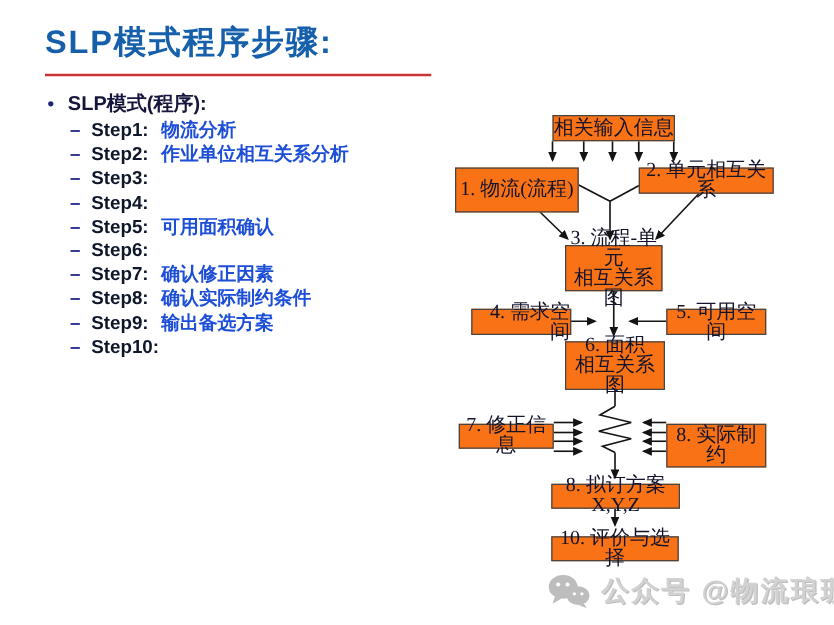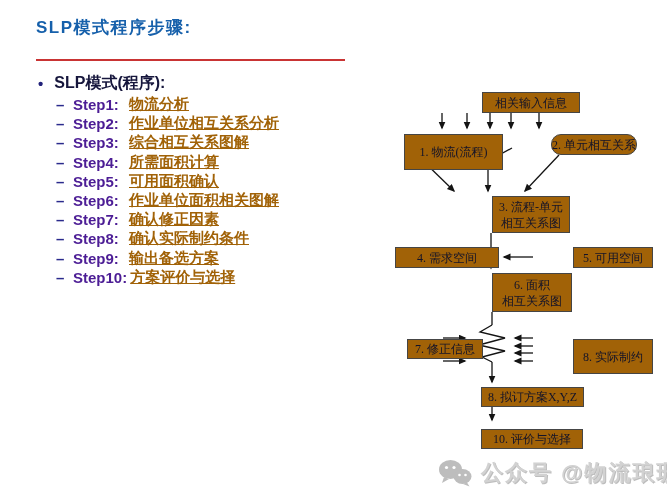--- a/index.html
+++ b/index.html
@@ -1,39 +1,39 @@
 <!DOCTYPE html>
 <html><head>
 <meta charset="utf-8">
 <style>
   html,body{margin:0;padding:0;background:#ffffff;}
   .slide{position:relative;width:667px;height:500px;background:#ffffff;overflow:hidden;
          font-family:"Liberation Sans","DejaVu Sans",sans-serif;}
 
   
-  .title{position:absolute;left:36px;top:16px;font-size:17px;font-weight:bold;
+  .title{position:absolute;left:36px;top:16px;font-size:26px;font-weight:bold;
          color:#1660ab;letter-spacing:1.5px;white-space:nowrap;}
   .title-rule{position:absolute;left:36px;top:59px;width:309px;height:2px;background:#c93434;}
 
   
   .list{position:absolute;left:38px;top:71px;}
   .heading-row{display:flex;align-items:center;height:24px;font-size:16px;font-weight:bold;color:#16163c;}
   .bullet{color:#22227a;font-size:15px;margin-right:11px;}
   .step-row{display:flex;align-items:center;height:19.2px;font-size:15px;font-weight:bold;white-space:nowrap;}
   .dash{color:#2a2a8c;width:17px;margin-left:18px;flex:none;}
-  .step-label{color:#4c1d95;min-width:53px;margin-right:3px;flex:none;}
-  .step-text{color:#a16207;text-decoration:underline;}
+  .step-label{color:#0f172a;min-width:53px;margin-right:3px;flex:none;}
+  .step-text{color:#1d4ed8;}
 
   
   .flowchart{position:absolute;left:355px;top:85px;width:310px;height:375px;}
   .flowchart svg{position:absolute;left:0;top:0;}
-  .fbox{position:absolute;box-sizing:border-box;background:#a16207;border:1px solid #454545;
+  .fbox{position:absolute;box-sizing:border-box;background:#f97316;border:1px solid #454545;
         display:flex;align-items:center;justify-content:center;text-align:center;
-        font-family:"Liberation Serif","DejaVu Serif",serif;font-size:12px;line-height:16px;
-        color:#131329;white-space:pre-line;margin-left:40px;}
+        font-family:"Liberation Serif","DejaVu Serif",serif;font-size:16px;line-height:16px;
+        color:#131329;white-space:pre-line;}
 
   
   .watermark{position:absolute;left:438px;top:458px;display:flex;align-items:center;gap:9px;}
   .watermark-text{font-size:22px;font-weight:bold;color:#d2d2d2;letter-spacing:2px;
                   text-shadow:1px 1px 0 #bdbdbd;white-space:nowrap;}
 </style>
 </head>
 <body>
 
 <div class="slide">
@@ -52,56 +52,52 @@
       <span class="step-text">物流分析</span>
     </div>
     <div class="step-row">
       <span class="dash">–</span>
       <span class="step-label">Step2:</span>
       <span class="step-text">作业单位相互关系分析</span>
     </div>
     <div class="step-row">
       <span class="dash">–</span>
       <span class="step-label">Step3:</span>
-      <span class="step-text">综合相互关系图解</span>
     </div>
     <div class="step-row">
       <span class="dash">–</span>
       <span class="step-label">Step4:</span>
-      <span class="step-text">所需面积计算</span>
     </div>
     <div class="step-row">
       <span class="dash">–</span>
       <span class="step-label">Step5:</span>
       <span class="step-text">可用面积确认</span>
     </div>
     <div class="step-row">
       <span class="dash">–</span>
       <span class="step-label">Step6:</span>
-      <span class="step-text">作业单位面积相关图解</span>
     </div>
     <div class="step-row">
       <span class="dash">–</span>
       <span class="step-label">Step7:</span>
       <span class="step-text">确认修正因素</span>
     </div>
     <div class="step-row">
       <span class="dash">–</span>
       <span class="step-label">Step8:</span>
       <span class="step-text">确认实际制约条件</span>
     </div>
     <div class="step-row">
       <span class="dash">–</span>
       <span class="step-label">Step9:</span>
       <span class="step-text">输出备选方案</span>
     </div>
     <div class="step-row">
       <span class="dash">–</span>
       <span class="step-label">Step10:</span>
-      <span class="step-text">方案评价与选择</span>
     </div>
   </div>
 
   <div class="flowchart">
     <svg width="310" height="375" viewBox="0 0 310 375">
       <defs>
         <marker id="arr" markerUnits="userSpaceOnUse" markerWidth="9" markerHeight="8" refX="6.5" refY="3.5" orient="auto">
           <path d="M0,0 L8,3.5 L0,7 Z" fill="#141414"></path>
         </marker>
       </defs>
@@ -138,24 +134,24 @@
         <line x1="178" y1="261" x2="160" y2="261" marker-end="url(#arr)"></line>
         <line x1="178" y1="268" x2="160" y2="268" marker-end="url(#arr)"></line>
         <line x1="178" y1="276" x2="160" y2="276" marker-end="url(#arr)"></line>
 
         <line x1="137" y1="322" x2="137" y2="335" marker-end="url(#arr)"></line>
       </g>
     </svg>
 
     <div class="fbox" style="left:87px;top:7px;width:98px;height:21px;">相关输入信息</div>
     <div class="fbox" style="left:9px;top:49px;width:99px;height:36px;">1. 物流(流程)</div>
-    <div class="fbox" style="left:156px;top:49px;width:86px;height:21px;border-radius:10px;">2. 单元相互关系</div>
+    <div class="fbox" style="left:156px;top:49px;width:108px;height:21px;">2. 单元相互关系</div>
     <div class="fbox" style="left:97px;top:111px;width:78px;height:37px;">3. 流程-单元
 相互关系图</div>
-    <div class="fbox" style="left:0;top:162px;width:104px;height:21px;text-align:right;">4. 需求空间</div>
+    <div class="fbox" style="left:22px;top:162px;width:80px;height:21px;text-align:right;">4. 需求空间</div>
     <div class="fbox" style="left:178px;top:162px;width:80px;height:21px;">5. 可用空间</div>
     <div class="fbox" style="left:97px;top:188px;width:80px;height:39px;">6. 面积
 相互关系图</div>
     <div class="fbox" style="left:12px;top:254px;width:76px;height:20px;">7. 修正信息</div>
     <div class="fbox" style="left:178px;top:254px;width:80px;height:35px;">8. 实际制约</div>
     <div class="fbox" style="left:86px;top:302px;width:103px;height:20px;">8. 拟订方案X,Y,Z</div>
     <div class="fbox" style="left:86px;top:344px;width:102px;height:20px;">10. 评价与选择</div>
   </div>
 
   <div class="watermark">

